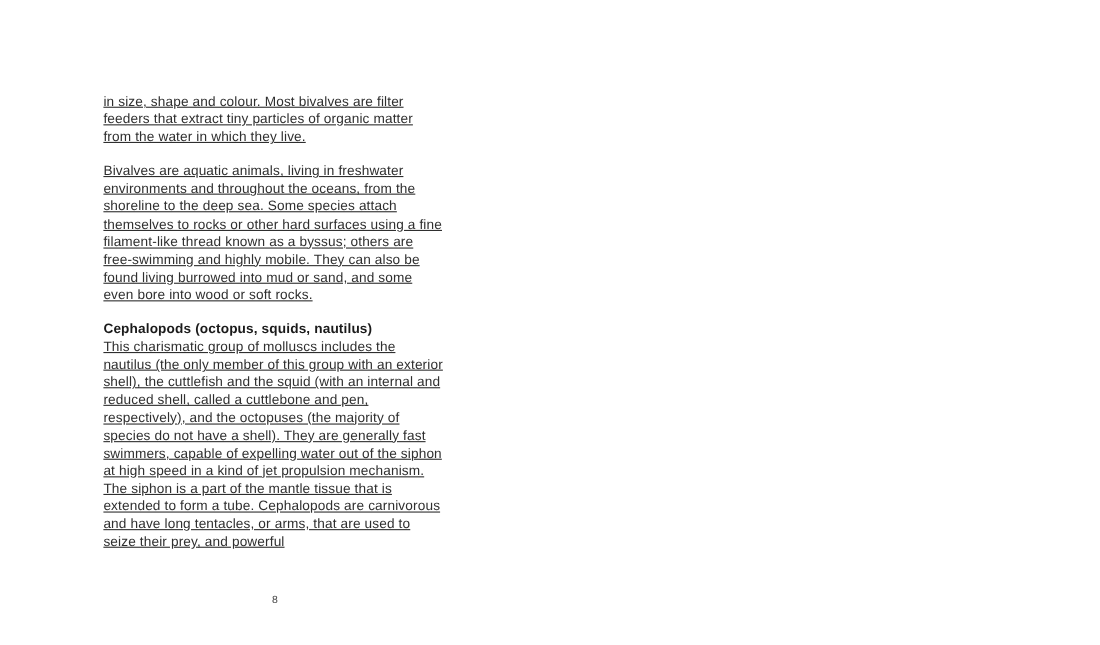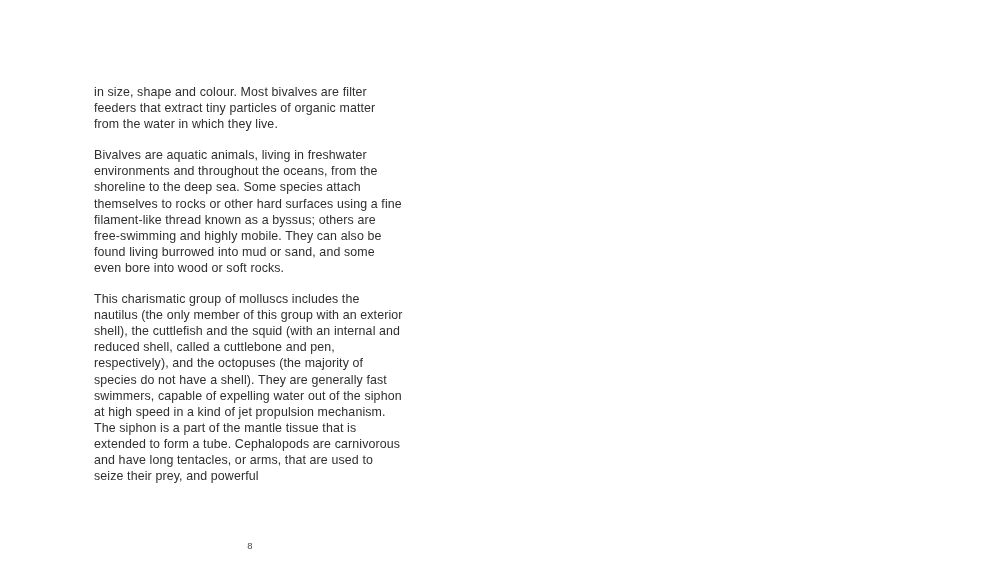--- a/index.html
+++ b/index.html
@@ -36,20 +36,21 @@
     top: 84px;
     width: 310px;
   }
   .para {
     font-size: 12.4px;
     line-height: 16.1px;
     color: #2f2f2f;
     margin: 0 0 15px 0;
     letter-spacing: 0.01em;
     text-align: left;
+    text-decoration: underline;
   }
   .para:last-child { margin-bottom: 15px; }
   .section-heading {
     font-size: 12.4px;
     line-height: 16.1px;
     color: #1a1a1a;
     font-weight: bold;
     margin: 0;
     letter-spacing: 0.01em;
   }
@@ -72,20 +73,21 @@
 
   <div class="page page-left">
 
     <div class="text-column">
 
       <p class="para">in size, shape and colour. Most bivalves are filter feeders that extract tiny particles of organic matter from the water in which they live.</p>
 
       <p class="para">Bivalves are aquatic animals, living in freshwater environments and throughout the oceans, from the shoreline to the deep sea. Some species attach themselves to rocks or other hard surfaces using a fine filament-like thread known as a byssus; others are free-swimming and highly mobile. They can also be found living burrowed into mud or sand, and some even bore into wood or soft rocks.</p>
 
       <div class="heading-block">
+        <p class="section-heading">Cephalopods (octopus, squids, nautilus)</p>
         <p class="para">This charismatic group of molluscs includes the nautilus (the only member of this group with an exterior shell), the cuttlefish and the squid (with an internal and reduced shell, called a cuttlebone and pen, respectively), and the octopuses (the majority of species do not have a shell). They are generally fast swimmers, capable of expelling water out of the siphon at high speed in a kind of jet propulsion mechanism. The siphon is a part of the mantle tissue that is extended to form a tube. Cephalopods are carnivorous and have long tentacles, or arms, that are used to seize their prey, and powerful</p>
       </div>
 
     </div>
 
     <div class="folio folio-left">8</div>
   </div>
 
   <div class="page page-right">
 

